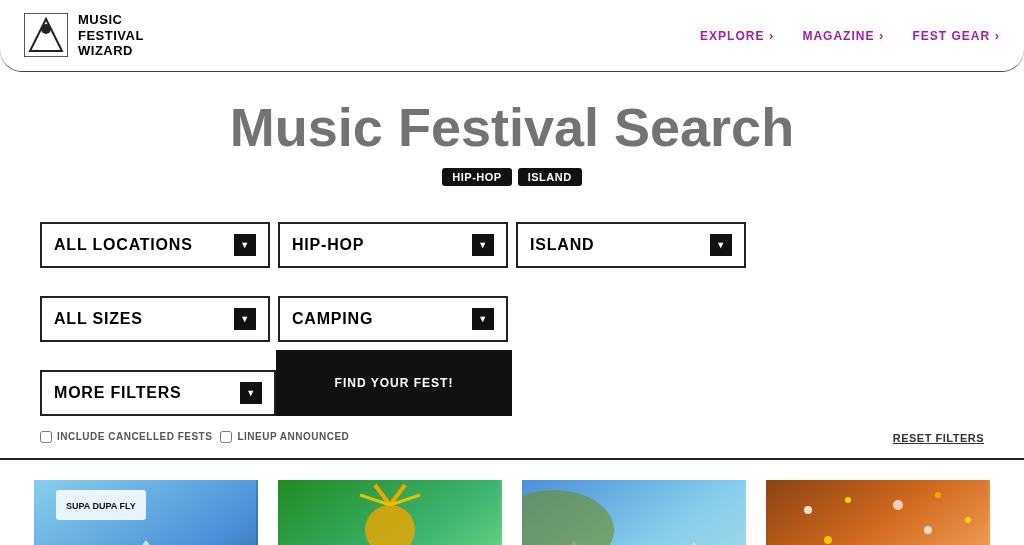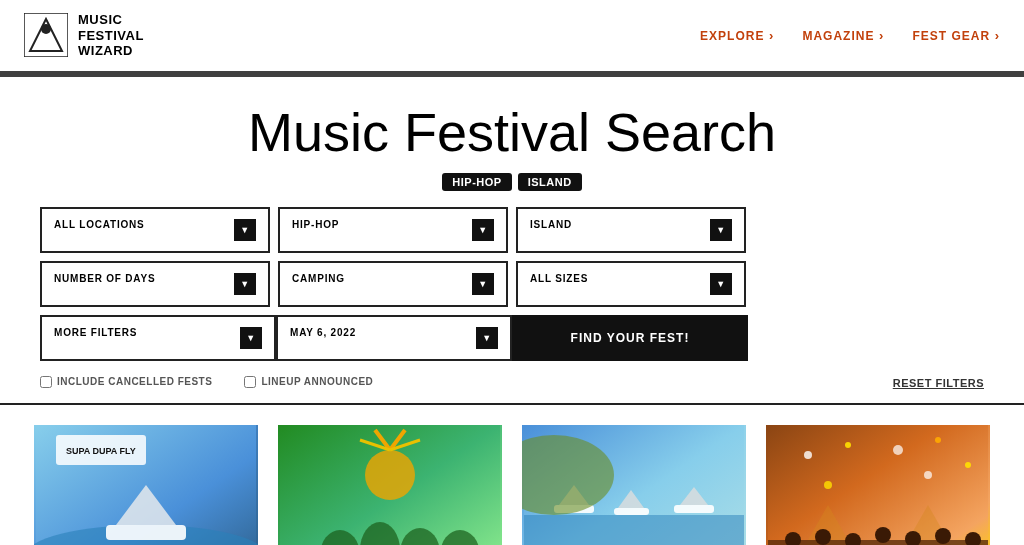--- a/index.html
+++ b/index.html
@@ -4,21 +4,22 @@
   <style>
     * { margin: 0; padding: 0; box-sizing: border-box; }
     body { font-family: Arial, Helvetica, sans-serif; background: #fff; width: 1024px; overflow-x: hidden; }
 
     
     .header {
       display: flex;
       align-items: center;
       justify-content: space-between;
       padding: 12px 24px;
-      border-bottom: 6px solid #404040;
+      border-bottom: 1px solid #404040;
+      border-radius: 22px;
     }
     .logo-area {
       display: flex;
       align-items: center;
       gap: 10px;
     }
     .logo-icon {
       width: 44px;
       height: 44px;
     }
@@ -32,39 +33,39 @@
     .nav-links {
       display: flex;
       gap: 28px;
       align-items: center;
     }
     .nav-link {
       font-size: 12px;
       font-weight: 700;
       letter-spacing: 1px;
       text-transform: uppercase;
-      color: #c2410c;
+      color: #a21caf;
       cursor: pointer;
       text-decoration: none;
     }
     .nav-link::after {
       content: ' ›';
       font-size: 13px;
     }
 
     
     .search-section {
       text-align: center;
       padding: 28px 40px 12px;
       border-bottom: 2px solid #222;
     }
     .search-title {
       font-size: 54px;
-      font-weight: 400;
-      color: #000000;
+      font-weight: 700;
+      color: #737373;
       line-height: 1;
       margin-bottom: 14px;
     }
     .active-tags {
       display: flex;
       justify-content: center;
       gap: 6px;
       margin-bottom: 16px;
     }
     .tag {
@@ -79,30 +80,31 @@
 
     
     .filter-grid {
       display: grid;
       grid-template-columns: repeat(4, 1fr);
       gap: 8px;
       margin-bottom: 8px;
     }
     .filter-btn {
       display: flex;
-      align-items: flex-start;
+      align-items: center;
       justify-content: space-between;
       border: 2px solid #222;
       padding: 10px 12px;
       cursor: pointer;
       background: #fff;
-      font-size: 10px;
+      font-size: 16px;
       font-weight: 800;
       letter-spacing: 0.8px;
       text-transform: uppercase;
+      margin-top: 20px;
     }
     .filter-btn .down-icon {
       width: 22px;
       height: 22px;
       background: #111;
       display: flex;
       align-items: center;
       justify-content: center;
       flex-shrink: 0;
     }
@@ -128,21 +130,21 @@
       text-transform: uppercase;
       border: none;
       cursor: pointer;
       padding: 10px 12px;
     }
 
     
     .checkbox-row {
       display: flex;
       align-items: center;
-      gap: 32px;
+      gap: 8px;
       padding: 6px 0 2px;
     }
     .checkbox-label {
       display: flex;
       align-items: center;
       gap: 5px;
       font-size: 10px;
       font-weight: 600;
       letter-spacing: 0.5px;
       text-transform: uppercase;
@@ -233,40 +235,32 @@
       <span class="down-icon"></span>
     </button>
     <button class="filter-btn">
       <span>ISLAND</span>
       <span class="down-icon"></span>
     </button>
   </div>
 
   <div class="filter-grid">
     <button class="filter-btn">
-      <span>NUMBER OF DAYS</span>
+      <span>ALL SIZES</span>
       <span class="down-icon"></span>
     </button>
     <button class="filter-btn">
       <span>CAMPING</span>
       <span class="down-icon"></span>
     </button>
-    <button class="filter-btn">
-      <span>ALL SIZES</span>
-      <span class="down-icon"></span>
-    </button>
   </div>
 
   <div class="filter-row3">
     <button class="filter-btn">
       <span>MORE FILTERS</span>
-      <span class="down-icon"></span>
-    </button>
-    <button class="filter-btn">
-      <span>MAY 6, 2022</span>
       <span class="down-icon"></span>
     </button>
     <button class="find-btn">FIND YOUR FEST!</button>
   </div>
 
   <div style="display:flex; justify-content:space-between; align-items:center;">
     <div class="checkbox-row">
       <label class="checkbox-label">
         <input type="checkbox" style="">
         <span>INCLUDE CANCELLED FESTS</span>

